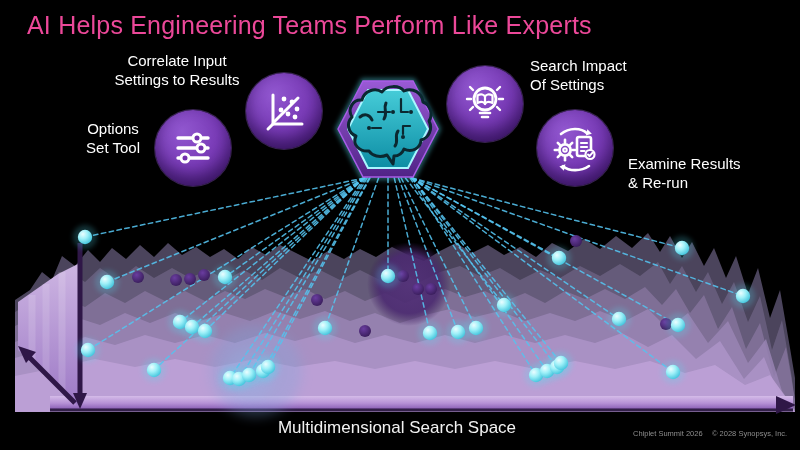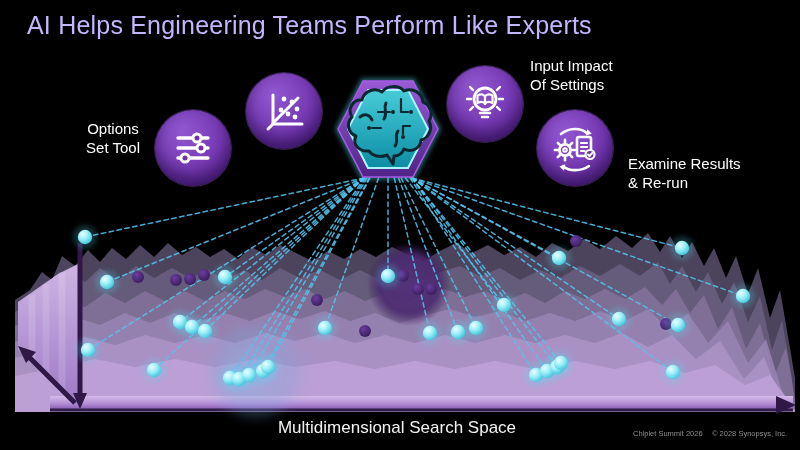--- a/index.html
+++ b/index.html
@@ -1,18 +1,18 @@
 <!DOCTYPE html>
 <html><head>
 <meta charset="utf-8">
 <style>
   html,body{margin:0;padding:0;background:#111;}
   .slide{position:relative;width:800px;height:450px;background:#000;overflow:hidden;
          font-family:"Liberation Sans",sans-serif;}
-  .title{position:absolute;left:27px;top:11px;font-size:25px;color:#c4b5fd;letter-spacing:.2px;}
+  .title{position:absolute;left:27px;top:11px;font-size:25px;color:#ec4899;letter-spacing:.2px;}
   .step-label{position:absolute;color:#fff;font-size:15px;line-height:1.24;}
   .step-label span{display:block;}
   .lbl-center{text-align:center;}
   .node-circle{position:absolute;width:76px;height:76px;border-radius:50%;
      background:radial-gradient(circle at 36% 28%, #9157cf 0%, #7a3cb8 48%, #531f84 100%);
      box-shadow: inset 0 -9px 16px rgba(18,0,48,.5), 0 0 0 1px rgba(160,100,230,.35);
      display:flex;align-items:center;justify-content:center;}
   .caption{position:absolute;left:197px;top:418px;width:400px;text-align:center;
      color:#f2f2f2;font-size:17px;}
   .footer-note{position:absolute;top:429px;font-size:7.5px;color:#8d8d8d;}
@@ -217,28 +217,32 @@
           <circle cx="411" cy="112" r="2"></circle>
           <circle cx="403" cy="137" r="2"></circle>
           <circle cx="369" cy="128" r="2"></circle>
         </g>
       </g>
     </g>
   </svg>
 
   <div class="title">AI Helps Engineering Teams Perform Like Experts</div>
 
+  <div class="step-label lbl-center" style="left:86px;top:52px;width:182px;">
+    <span>Correlate Input</span>
+    <span>Settings to Results</span>
+  </div>
 
   <div class="step-label lbl-center" style="left:50px;top:120px;width:126px;">
     <span>Options</span>
     <span>Set Tool</span>
   </div>
 
   <div class="step-label" style="left:530px;top:57px;">
-    <span>Input Impact</span>
+    <span>Search Impact</span>
     <span>Of Settings</span>
   </div>
 
   <div class="step-label" style="left:628px;top:123px;margin-top:32px;">
     <span>Examine Results</span>
     <span>&amp; Re-run</span>
   </div>
 
   <div class="node-circle" style="left:246px;top:73px;">
     <svg width="50" height="50" viewBox="0 0 50 50">

